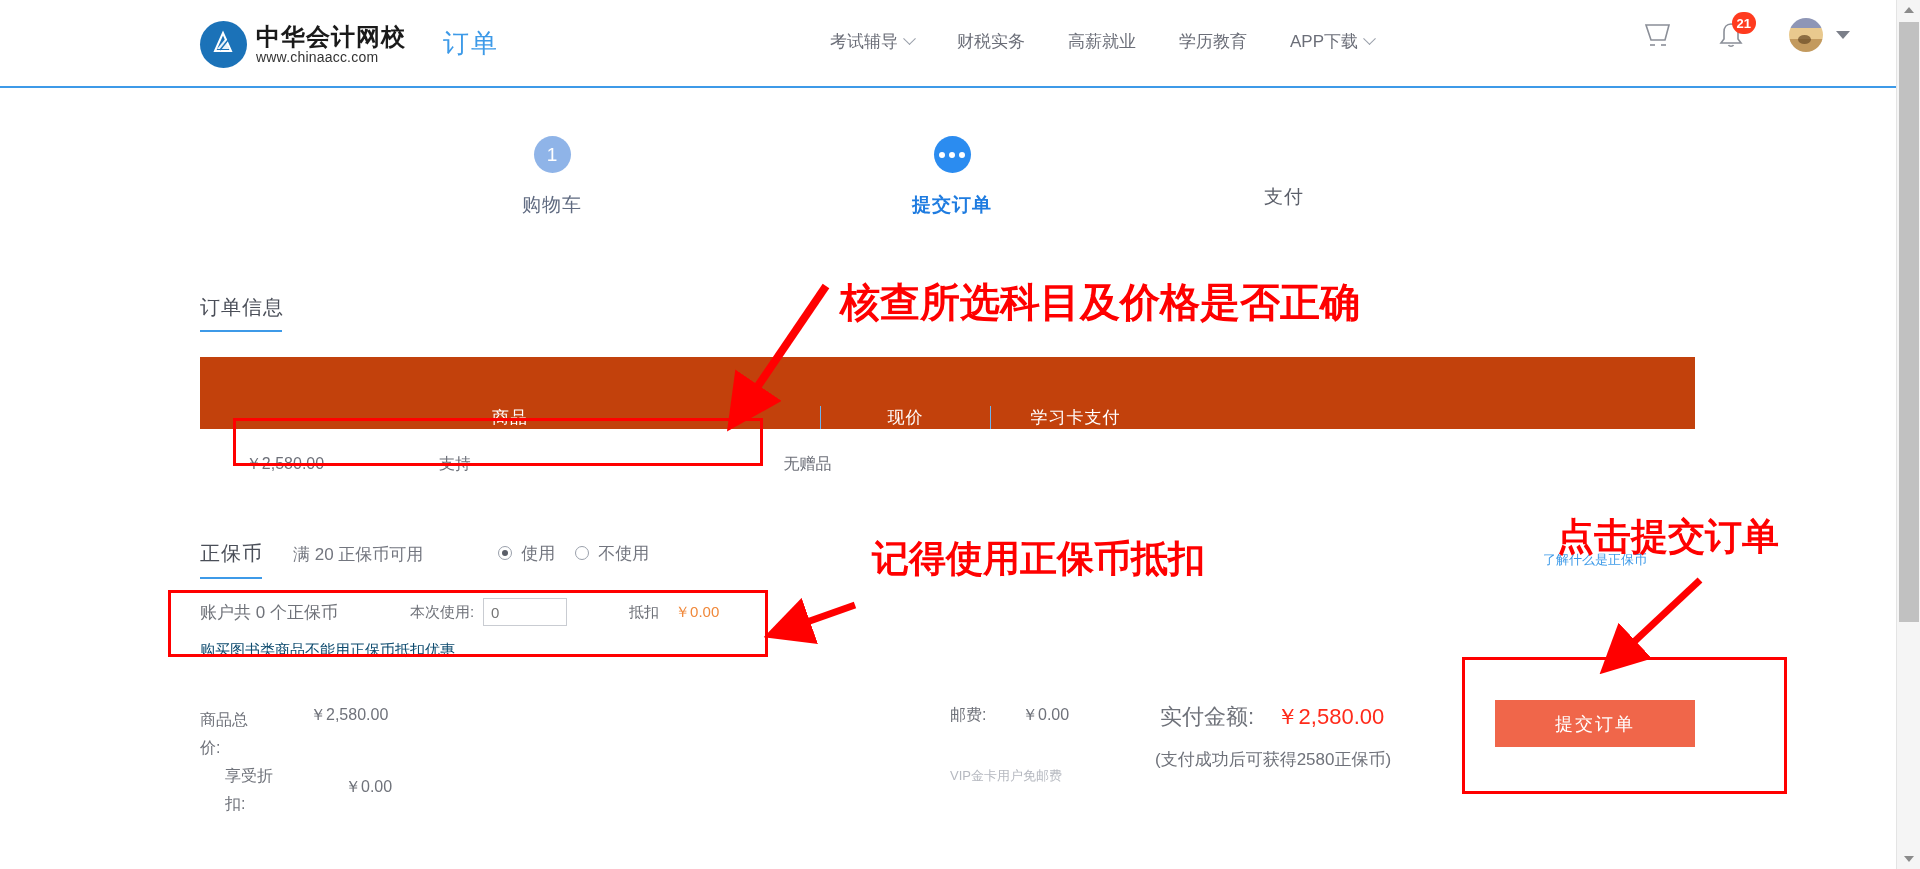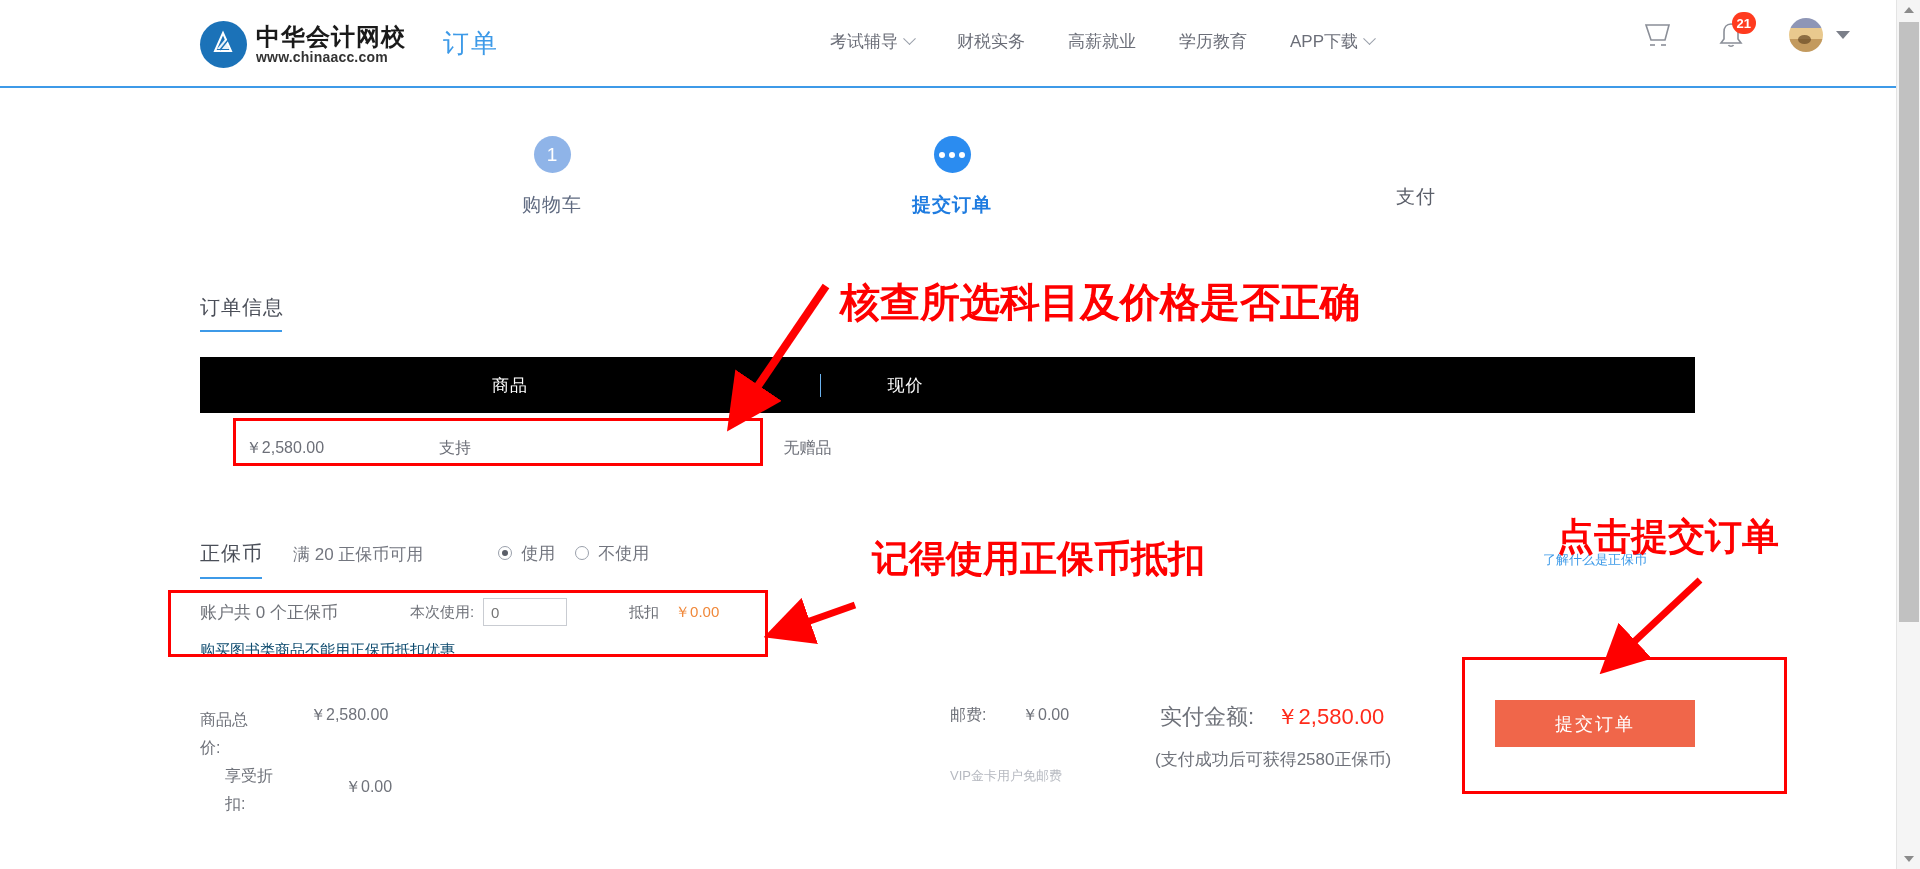--- a/index.html
+++ b/index.html
@@ -19,21 +19,21 @@
     background:#fff; border-bottom:2px solid #3d9ae8;
   }
   .logo-wrap { position:absolute; left:200px; top:21px; display:flex; align-items:center; }
   .logo-mark {
     width:47px; height:47px; border-radius:50%; background:#1b72b8;
     position:relative; flex:none;
   }
   .logo-mark svg { position:absolute; left:6px; top:6px; }
   .logo-text { margin-left:9px; line-height:1; }
   .logo-cn { font-size:24px; color:#1a1a1a; letter-spacing:1px; font-weight:600; display:block; }
-  .logo-url { font-size:14px; color:#333; letter-spacing:0.2px; display:block; margin-top:1px; font-weight:700;}
+  .logo-url { font-size:14px; color:#333; letter-spacing:0.2px; display:block; margin-top:1px; font-weight:400;}
   .page-kind { position:absolute; left:443px; top:26px; font-size:26px; color:#3d9ae8; letter-spacing:2px; }
 
   .nav { position:absolute; left:830px; top:30px; display:flex; align-items:center; }
   .nav-item { font-size:17px; color:#6b6e78; margin-right:43px; display:flex; align-items:center; cursor:pointer; white-space:nowrap; }
   .nav-item:last-child { margin-right:0; }
   .caret-down { display:inline-block; margin-left:7px; width:9px; height:9px;
     border-right:1.6px solid #9aa0ab; border-bottom:1.6px solid #9aa0ab;
     transform: rotate(45deg) translate(-2px,-2px); }
 
   .hdr-icons { position:absolute; right:46px; top:18px; display:flex; align-items:center; }
@@ -66,21 +66,21 @@
   .step-1 .step-label { color:#5f6a80; }
   .step-2 .step-label { color:#1f7ce0; font-weight:700; }
   .dots { display:flex; gap:4px; }
   .dots i { width:6px;height:6px;border-radius:50%;background:#fff;display:block; }
 
   
   .sec-title { position:absolute; font-size:20px; color:#4a4e58; letter-spacing:1px; }
   .sec-underline { position:absolute; height:2px; background:#3d9ae8; }
 
   .tbl { position:absolute; left:200px; top:357px; width:1495px; }
-  .thead { display:flex; background:#000000; height:56px; align-items:center; }
+  .thead { display:flex; background:#c2410c; height:72px; align-items:flex-end; }
   .th { color:#fff; font-size:17px; display:flex; align-items:center; justify-content:center;
         border-left:1px solid #6cb2ee; letter-spacing:1px;}
   .th:first-child { border-left:none; }
   .c1 { width:620px; } .c2 { width:170px; } .c3 { width:170px; } .c4 { width:535px; }
   .trow { display:flex; height:70px; align-items:center; }
   .td { font-size:16px; color:#6c6f78; display:flex; align-items:center; justify-content:center; }
 
   
   .coin-head { position:absolute; left:200px; top:540px; display:flex; align-items:baseline; }
   .coin-title { font-size:20px; color:#4a4e58; letter-spacing:1px; }
@@ -211,32 +211,33 @@
       <div class="step step-2" style="left:852px; top:0;">
         <div class="step-circle">
           <span class="dots">
               <i></i>
               <i></i>
               <i></i>
             </span>
         </div>
         <div class="step-label">提交订单</div>
       </div>
-      <div class="step step-3" style="left:1316px; top:48px;text-align:center;">
+      <div class="step step-3" style="left:1184px; top:48px;text-align:center;">
         <div class="step-label" style="margin-top:0;">支付</div>
       </div>
     </div>
 
     <div class="sec-title" style="left:200px; top:294px;">订单信息</div>
     <div class="sec-underline" style="left:200px; top:330px; width:82px;"></div>
 
     <div class="tbl">
       <div class="thead">
         <div class="th c1">商品</div>
         <div class="th c2">现价</div>
+        <div class="th c3">学习卡支付</div>
       </div>
       <div class="trow">
         <div class="td c2">￥2,580.00</div>
         <div class="td c3">支持</div>
         <div class="td c4">无赠品</div>
       </div>
     </div>
 
     <div class="coin-head">
       <span class="coin-title">正保币</span>

